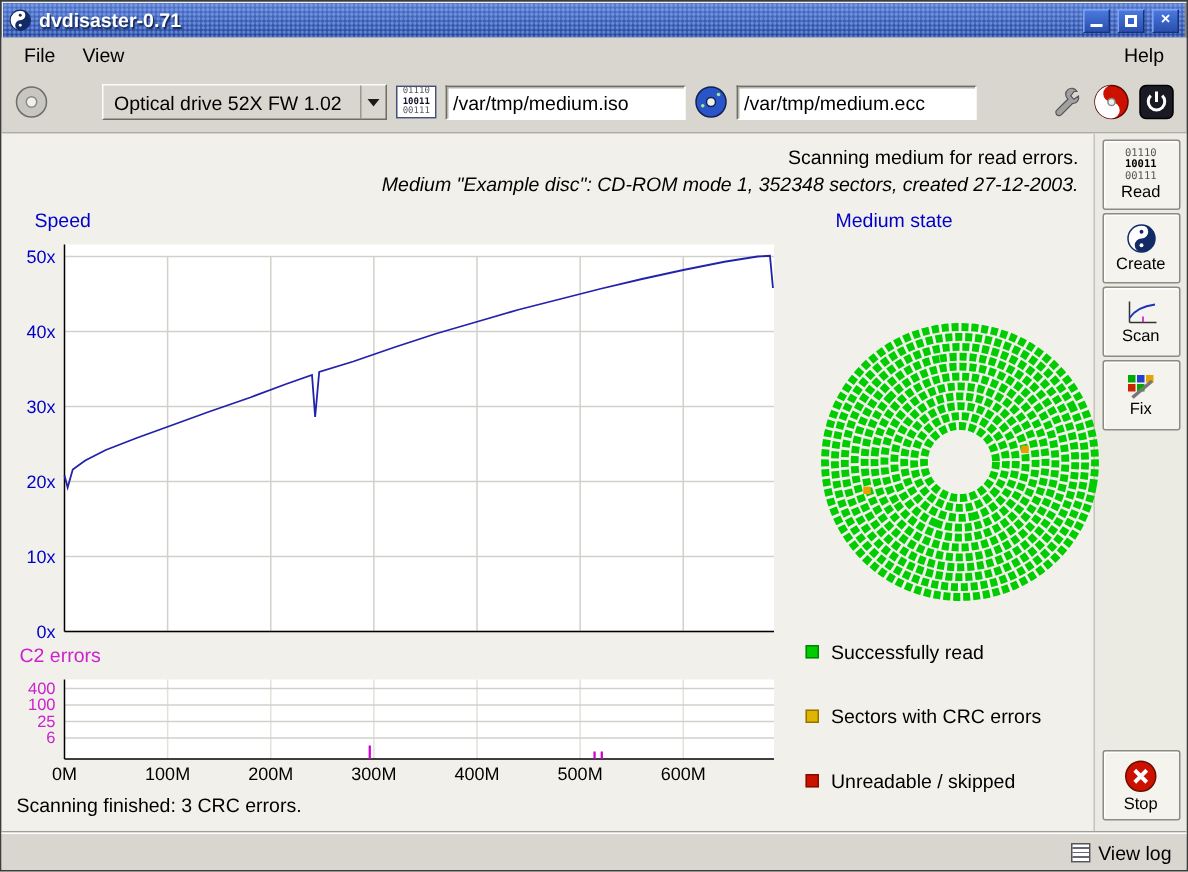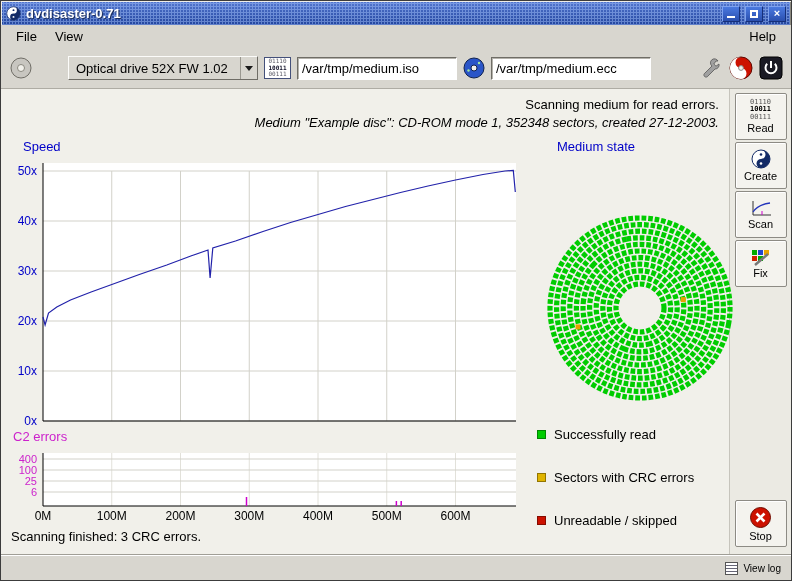--- a/index.html
+++ b/index.html
@@ -71,21 +71,21 @@
               display:flex; flex-direction:column; align-items:center; justify-content:center; gap:1px;
               box-shadow: inset 1px 1px 0 #ffffff; }
   .side-label { font-size:11px; color:#000; }
   .binary-icon { font-family:"DejaVu Sans Mono",monospace; font-size:7px; line-height:1.05; color:#555; text-align:center; }
   .binary-icon .b-bold { font-weight:bold; color:#000; }
   .stop-btn { margin-top:auto; }
 
   
   .statusbar { height:25px; display:flex; align-items:center; justify-content:flex-end; gap:6px; padding:0 10px;
                background:#d8d6cf; border-top:1px solid #fff; box-shadow:0 -1px 0 #a09e96; }
-  .viewlog { display:flex; align-items:center; gap:5px; font-size:10px; color:#000; }
+  .viewlog { display:flex; align-items:center; gap:5px; font-size:13px; color:#000; }
   .viewlog-icon { width:13px; height:13px; background:#fff; border:1px solid #555;
                   background-image:repeating-linear-gradient(#fff 0 2px, #667 2px 3px); }
 </style>
 </head>
 <body>
 
 <div class="window">
 
   <div class="titlebar">
     <svg width="15" height="15" viewBox="0 0 20 20">

